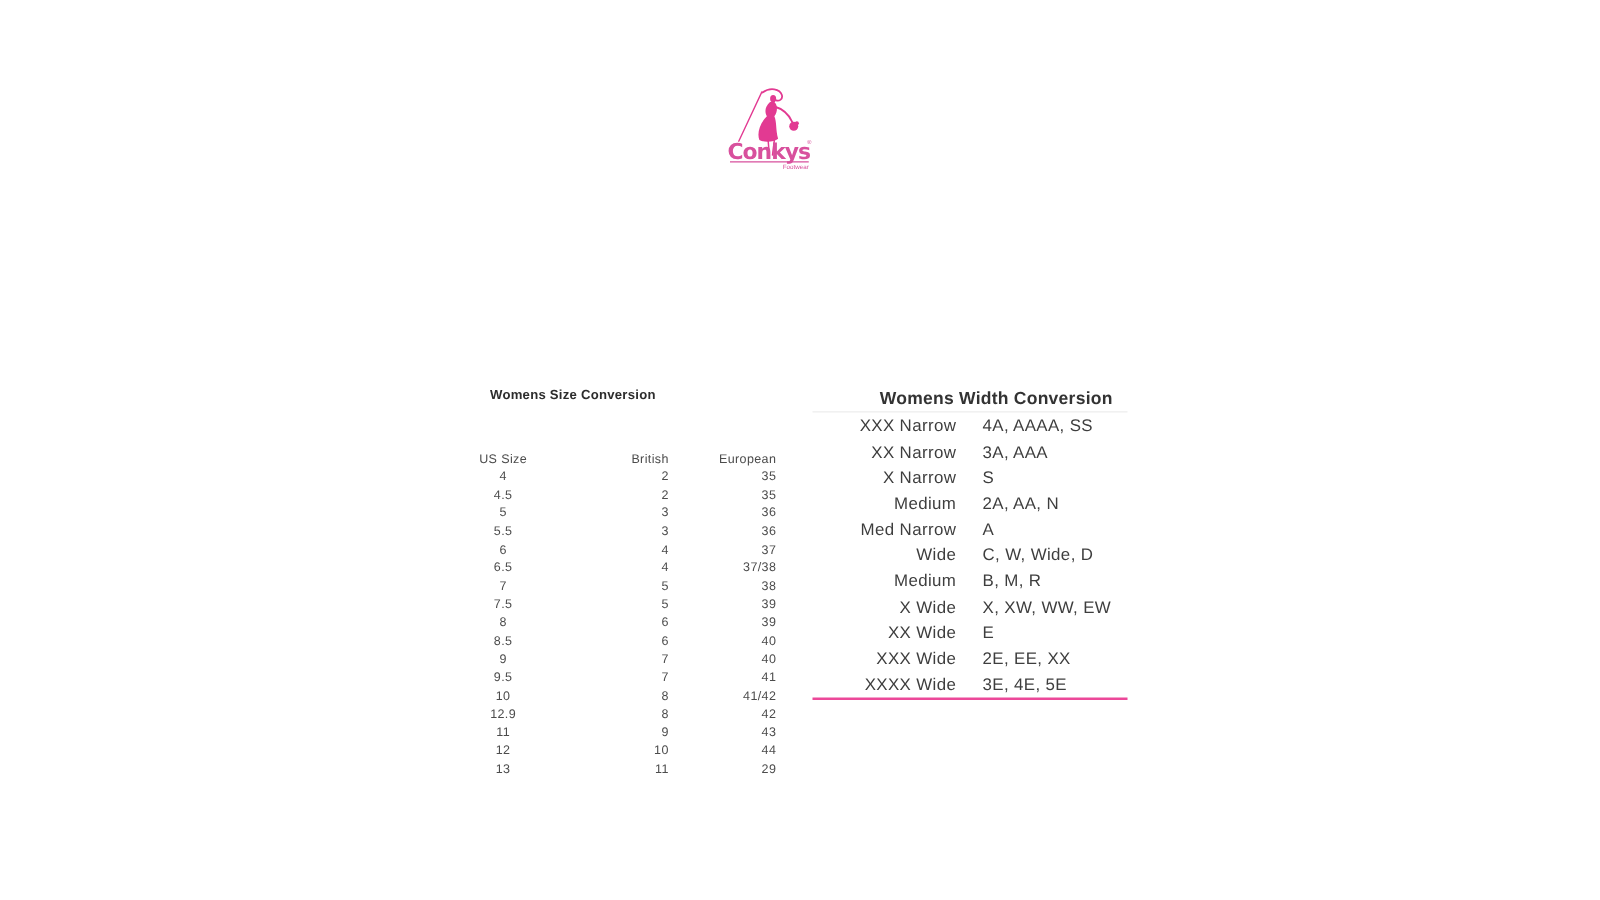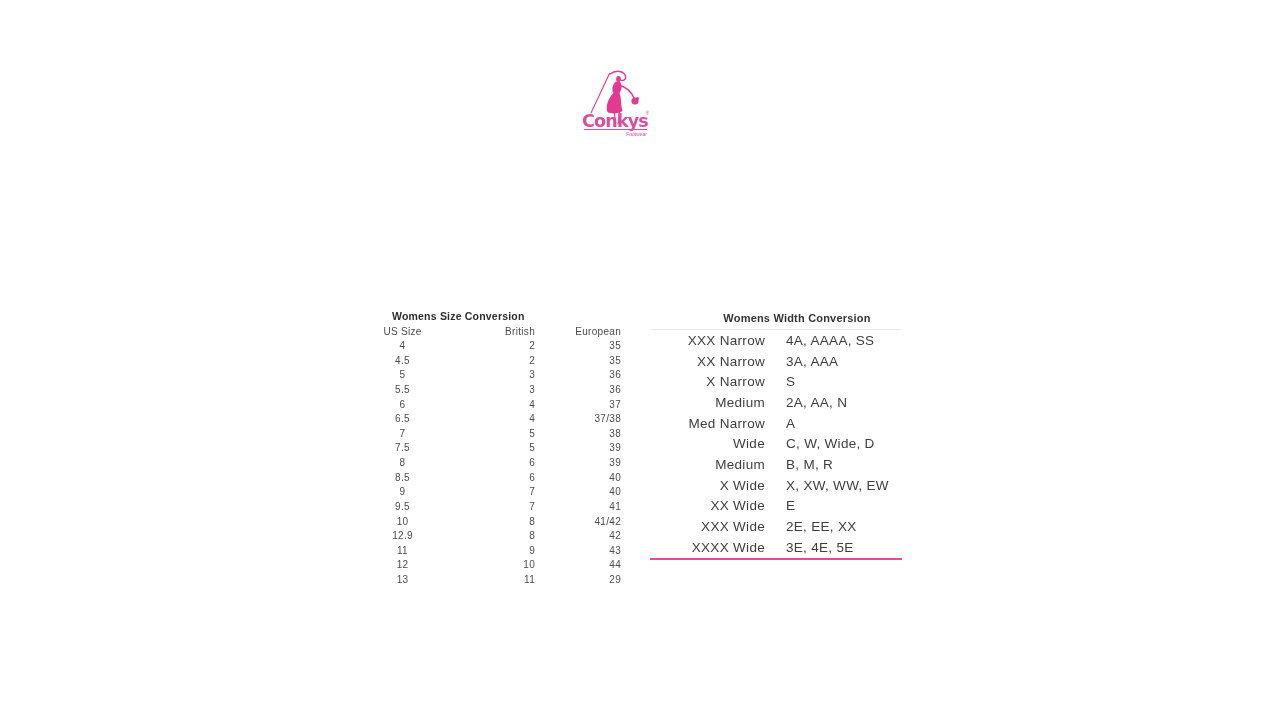--- a/index.html
+++ b/index.html
@@ -31,36 +31,36 @@
     left: 375px; top: 308px;
     width: 246px;
   }
   .size-title {
     position: relative; left: 17px;
     height: 16px; line-height: 16px;
     font-size: 10.5px; font-weight: 700;
     color: #2d2d2d; text-align: left;
     letter-spacing: 0.2px;
   }
-  .size-header { display: flex; height: 15px; line-height: 15px; font-size: 10px; color: #4c4c4c; letter-spacing: 0.3px; }
+  .size-header { display: flex; height: 15px; line-height: 15px; font-size: 10px; color: #4c4c4c; letter-spacing: 0.3px; margin-top: 36px; }
   .size-row    { display: flex; height: 14.63px; line-height: 14.63px; font-size: 10px; color: #4c4c4c; letter-spacing: 0.3px; }
   .c1 { width: 55px;  text-align: center; }
   .c2 { width: 105px; text-align: right; }
   .c3 { width: 86px;  text-align: right; }
 
   
   .width-table {
     position: absolute;
     left: 650px; top: 308px;
     width: 252px;
   }
   .width-title {
     position: relative; left: 21px;
     height: 21px; line-height: 21px;
-    font-size: 11px; font-weight: 700;
+    font-size: 14px; font-weight: 700;
     color: #333333; text-align: center;
     letter-spacing: 0.2px;
   }
   .width-body {
     border-top: 1px solid #ededed;
     border-bottom: 2px solid #ec4899;
   }
   .width-row {
     display: flex; align-items: center;
     height: 20.7px;

